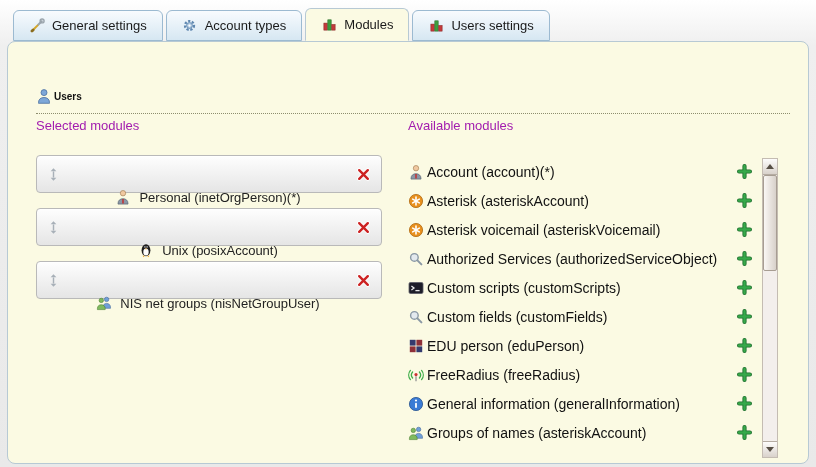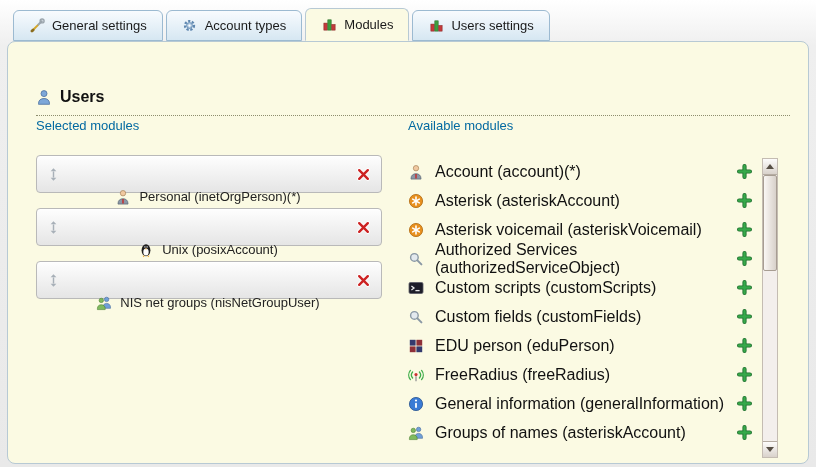--- a/index.html
+++ b/index.html
@@ -23,43 +23,43 @@
   }
   .tab.active {
     height:33px; background:#fbfae3;
     border-color:#b7c9d4; border-bottom:1px solid #fbfae3;
     position:relative; z-index:4;
   }
   .tab-label { position:relative; top:0px; }
   
   .heading-row {
     position:absolute; left:28px; right:18px; top:46px;
-    display:flex; align-items:center; gap:8px;
+    display:flex; align-items:center; gap:2px;
     padding-bottom:9px; border-bottom:1px dotted #8d8d6e;
-    font-size:16px; font-weight:bold; color:#111;
-  }
-  
-  .col-label { position:absolute; top:76px; font-size:13px; color:#0369a1; }
+    font-size:10px; font-weight:bold; color:#111;
+  }
+  
+  .col-label { position:absolute; top:76px; font-size:13px; color:#a21caf; }
   .col-label.left { left:28px; }
   .col-label.right { left:400px; }
   
   .sel-list { position:absolute; left:28px; top:113px; width:346px; }
   .sel-item {
     box-sizing:border-box; height:38px; margin-bottom:15px;
     display:flex; align-items:center; padding:0 10px 0 8px;
     background:linear-gradient(#fefefe,#e5e5e5);
     border:1px solid #b9b9b9; border-radius:4px;
     box-shadow:inset 0 1px 0 #ffffff;
   }
-  .sel-center { flex:1; display:flex; align-items:flex-start; justify-content:center; gap:8px; font-size:13px; color:#222;margin-top:46px; }
+  .sel-center { flex:1; display:flex; align-items:center; justify-content:center; gap:8px; font-size:13px; color:#222;margin-top:46px; }
   .drag { cursor:grab; }
   .del { cursor:pointer; }
   
   .avail-list { position:absolute; left:400px; top:115px; width:348px; }
-  .av-item { height:29px; display:flex; align-items:center; gap:11px; font-size:16px; color:#111; }
+  .av-item { height:29px; display:flex; align-items:center; gap:3px; font-size:14px; color:#111; }
   .av-label { flex:1; }
   .add { cursor:pointer; margin-right:4px; }
   
   .icon { display:inline-flex; align-items:center; justify-content:center; width:16px; height:16px; }
   .icon svg { display:block; }
   
   .scrollbar {
     position:absolute; left:754px; top:116px; width:16px; height:300px;
     box-sizing:border-box; border:1px solid #c4bcb2; background:#f3efec;
     display:flex; flex-direction:column;

